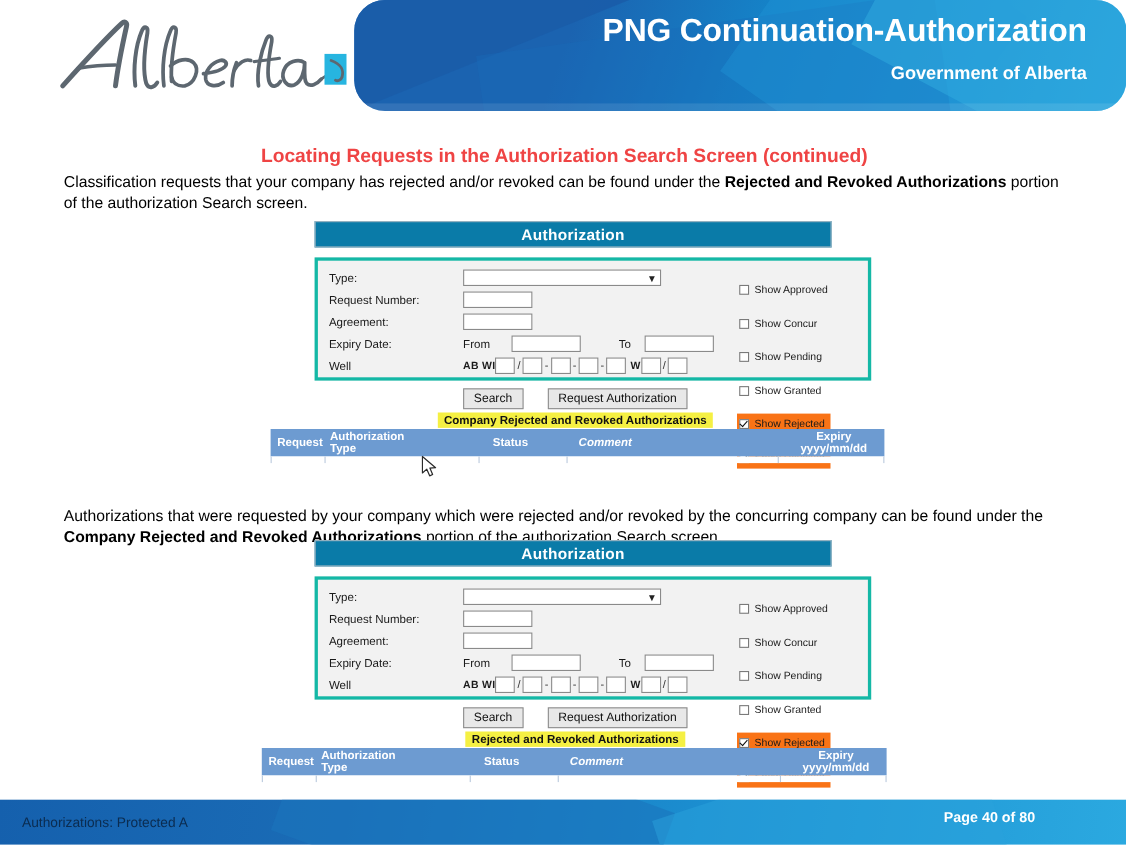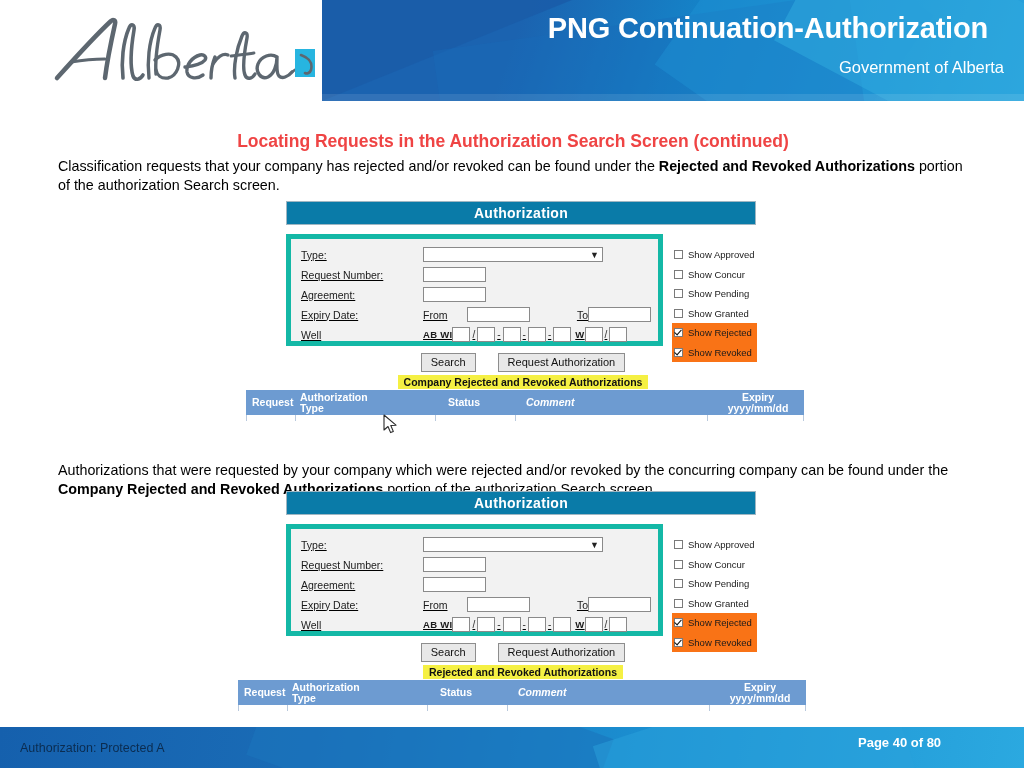--- a/index.html
+++ b/index.html
@@ -32,20 +32,21 @@
   .logo-svg { display: block; }
 
   .banner {
     position: absolute;
     left: 322px;
     top: 0;
     width: 702px;
     height: 101px;
     background: linear-gradient(110deg, #1b63b0 0%, #1b63b0 28%, #1583c8 52%, #29a3dd 100%);
     overflow: hidden;
+    border-radius: 28px;
   }
   .banner .facet1 {
     position: absolute;
     left: 0; top: 0;
     width: 0; height: 0;
     border-style: solid;
     border-width: 0 0 101px 250px;
     border-color: transparent transparent transparent #1a5ca8;
     opacity: 0.85;
   }
@@ -85,24 +86,24 @@
     top: 12px;
     font-size: 29px;
     font-weight: bold;
     color: #ffffff;
     letter-spacing: -0.2px;
     white-space: nowrap;
     z-index: 3;
   }
   .banner-sub {
     position: absolute;
-    right: 20px;
+    right: 36px;
     top: 58px;
     font-size: 16.5px;
-    font-weight: normal;
+    font-weight: bold;
     color: #ffffff;
     white-space: nowrap;
     z-index: 3;
     text-align: right;
   }
 
   
   .slide-title {
     position: absolute;
     left: 58px;
@@ -141,28 +142,27 @@
     border: 1px solid #9fb6c2;
     color: #ffffff;
     font-size: 14px;
     font-weight: bold;
     text-align: center;
     line-height: 22px;
     letter-spacing: 0.3px;
   }
   .auth-panel {
     margin-top: 9px;
-    width: 377px;
-    border: 5px solid #14b8a6;
+    width: 506px;
+    border: 3px solid #14b8a6;
     background: #f2f2f2;
     padding: 6px 0 6px 0;
     box-sizing: border-box;
     position: relative;
     height: 112px;
-    text-decoration: underline;
   }
   .frow {
     display: flex;
     align-items: center;
     height: 19px;
     margin: 0 0 1px 0;
     padding-left: 10px;
     font-size: 10.5px;
     color: #1a1a1a;
   }
@@ -170,21 +170,21 @@
   .fbox {
     background: #ffffff;
     border: 1px solid #8a8a8a;
     box-sizing: border-box;
     height: 15px;
   }
   .fbox-med { width: 63px; }
   .fbox-sm { width: 18px; }
   .sep { padding: 0 2px; font-size: 10px; color: #333; }
   .from-lbl { width: 44px; flex: 0 0 44px; }
-  .to-lbl { width: 36px; flex: 0 0 36px; text-align: right; padding-left: 22px; }
+  .to-lbl { width: 36px; flex: 0 0 36px; text-align: center; padding-left: 22px; }
   .abwi { font-size: 9.5px; font-weight: bold; padding-right: 0; letter-spacing: 0.3px; }
   .select-box {
     width: 180px;
     height: 15px;
     background: #ffffff;
     border: 1px solid #8a8a8a;
     box-sizing: border-box;
     position: relative;
   }
   .select-box .chev {
@@ -202,20 +202,21 @@
     top: 6px;
     width: 85px;
   }
   .chk-row {
     display: flex;
     align-items: center;
     height: 19.5px;
     font-size: 9.5px;
     color: #1a1a1a;
     padding-left: 2px;
+    margin-top: 11px;
   }
   .chk-row.hl { background: #f97316; }
   .chkbox {
     width: 9px; height: 9px;
     border: 1px solid #7a7a7a;
     background: #ffffff;
     margin-right: 5px;
     flex: 0 0 9px;
     position: relative;
     box-sizing: border-box;
@@ -627,15 +628,15 @@
       <span class="vl" style="left:188px"></span>
       <span class="vl" style="left:268px"></span>
       <span class="vl" style="left:470px"></span>
     </div>
   </div>
 </div>
 
 <div class="footer">
   <div class="ffacet1"></div>
   <div class="ffacet2"></div>
-  <div class="footer-class">Authorization: Protected A</div>
+  <div class="footer-class">Authorizations: Protected A</div>
   <div class="footer-page">Page 40 of 80</div>
 </div>
 
 </body></html>

